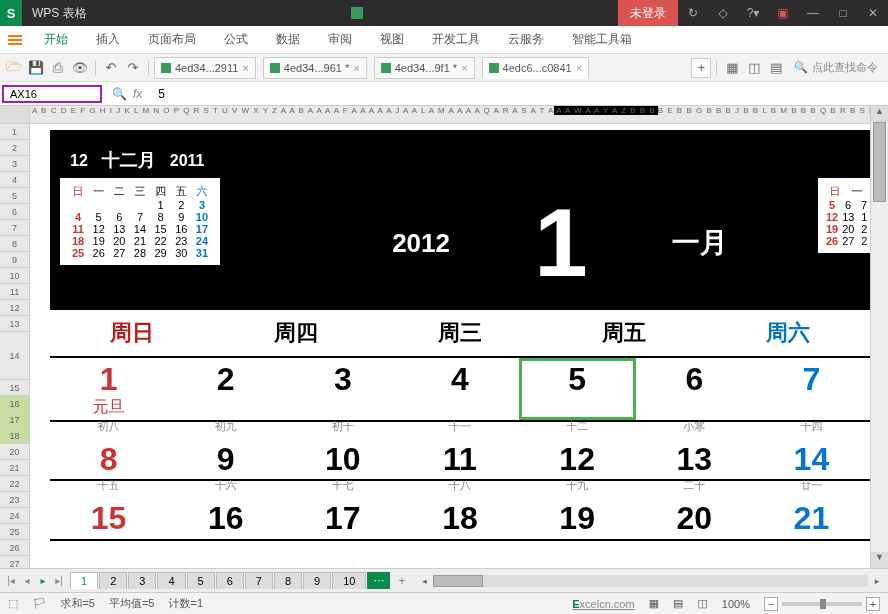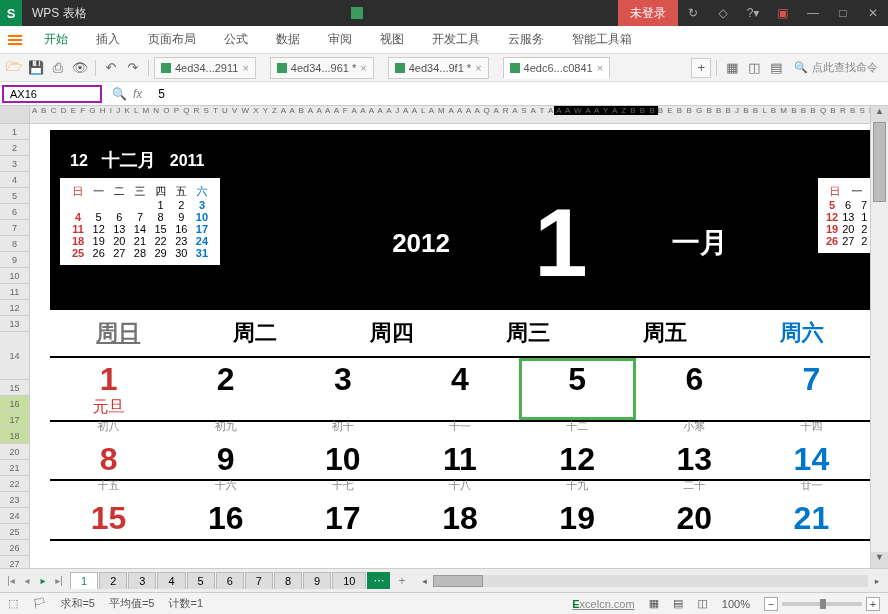--- a/index.html
+++ b/index.html
@@ -20,21 +20,21 @@
 .menubtn { width: 30px; height: 28px; display: flex; align-items: center; justify-content: center; color: #555; }
 .menubtn .stripes { width: 14px; height: 10px; border-top: 2px solid #f70; border-bottom: 2px solid #f70; position: relative; }
 .menubtn .stripes::before { content: ""; position: absolute; top: 2px; left: 0; right: 0; height: 2px; background: #f70; }
 .menu-item { padding: 0 14px; height: 28px; display: flex; align-items: center; color: #555; cursor: pointer; font-size: 12px; }
 .menu-item.active { color: #0d8a4e; }
 
 
 .toolbar { height: 28px; background: #f3f3f3; display: flex; align-items: center; border-bottom: 1px solid #ddd; padding: 0 4px; gap: 2px; }
 .toolbtn { width: 20px; height: 20px; display: flex; align-items: center; justify-content: center; cursor: pointer; color: #666; font-size: 13px; }
 .toolsep { width: 1px; height: 16px; background: #ccc; margin: 0 3px; }
-.tabgroup { flex: 1; display: flex; align-items: center; gap: 14px; }
+.tabgroup { flex: 1; display: flex; align-items: center; gap: 7px; }
 .filetab { height: 22px; background: #f9f9f9; border: 1px solid #ccc; padding: 0 6px; display: flex; align-items: center; gap: 4px; font-size: 11px; color: #555; cursor: pointer; }
 .filetab.active { background: #fff; border-bottom-color: #fff; }
 .filetab .tabicon { width: 10px; height: 10px; background: #3a9b5c; }
 .filetab .close { color: #999; cursor: pointer; }
 .searchbox { display: flex; align-items: center; gap: 4px; color: #888; font-size: 11px; padding: 0 6px; }
 
 
 .formulabar { height: 24px; background: #fff; display: flex; align-items: center; border-bottom: 1px solid #ccc; }
 .namebox { width: 100px; border: 2px solid #a21caf; margin: 2px; height: 18px; padding: 0 6px; font-size: 11px; display: flex; align-items: center; }
 .fxarea { display: flex; align-items: center; gap: 6px; padding: 0 8px; color: #888; }
@@ -72,21 +72,21 @@
 .minical-r .hd .sun { color: #c33; }
 .minical-r .wr .sun { color: #c33; font-weight: bold; }
 .bigcenter { position: absolute; left: 300px; top: 48px; width: 420px; height: 130px; background: #000; display: flex; align-items: center; justify-content: space-around; }
 .bigcenter .by { font-size: 26px; font-weight: bold; }
 .bigcenter .bn { font-size: 96px; font-weight: bold; line-height: 1; }
 .bigcenter .bm { font-size: 28px; font-weight: bold; }
 
 .maincal { background: #fff; }
 .wkhead { display: flex; border-bottom: 2px solid #000; }
 .wkhead .wd { flex: 1; text-align: center; font-size: 22px; font-weight: bold; padding: 8px 0; }
-.wkhead .wd.sun { color: #737373; text-decoration: underline; }
+.wkhead .wd.sun { color: #b91c1c; }
 .wkhead .wd.sat { color: #07c; }
 .wkrow { display: flex; border-bottom: 2px solid #000; }
 .wkcell { flex: 1; text-align: center; padding: 4px 0 2px; position: relative; }
 .wkcell .dn { font-size: 32px; font-weight: bold; line-height: 1.1; }
 .wkcell .dl { font-size: 11px; color: #888; position: absolute; bottom: -14px; left: 0; right: 0; }
 .wkcell.sun .dn { color: #c33; }
 .wkcell.sat .dn { color: #07c; }
 .wkcell.sel { outline: 3px solid #4caf50; outline-offset: -3px; }
 .wkcell .fest { font-size: 16px; color: #c33; }
 
@@ -344,21 +344,20 @@
               <div class="mcrow wr">
                 <span class="sun">26</span>
                 <span class="">27</span>
                 <span class="">2</span>
               </div>
             </div>
         </div>
         <div class="maincal">
           <div class="wkhead" id="wkhead">
               <div class="wd sun">周日</div>
-              <div class="wd">周二</div>
               <div class="wd">周四</div>
               <div class="wd">周三</div>
               <div class="wd">周五</div>
               <div class="wd sat">周六</div>
             </div>
           <div id="wkrows">
               <div class="wkrow">
                 <div class="wkcell sun">
                   <div class="dn">1</div>
                   <div class="fest">元旦</div>

